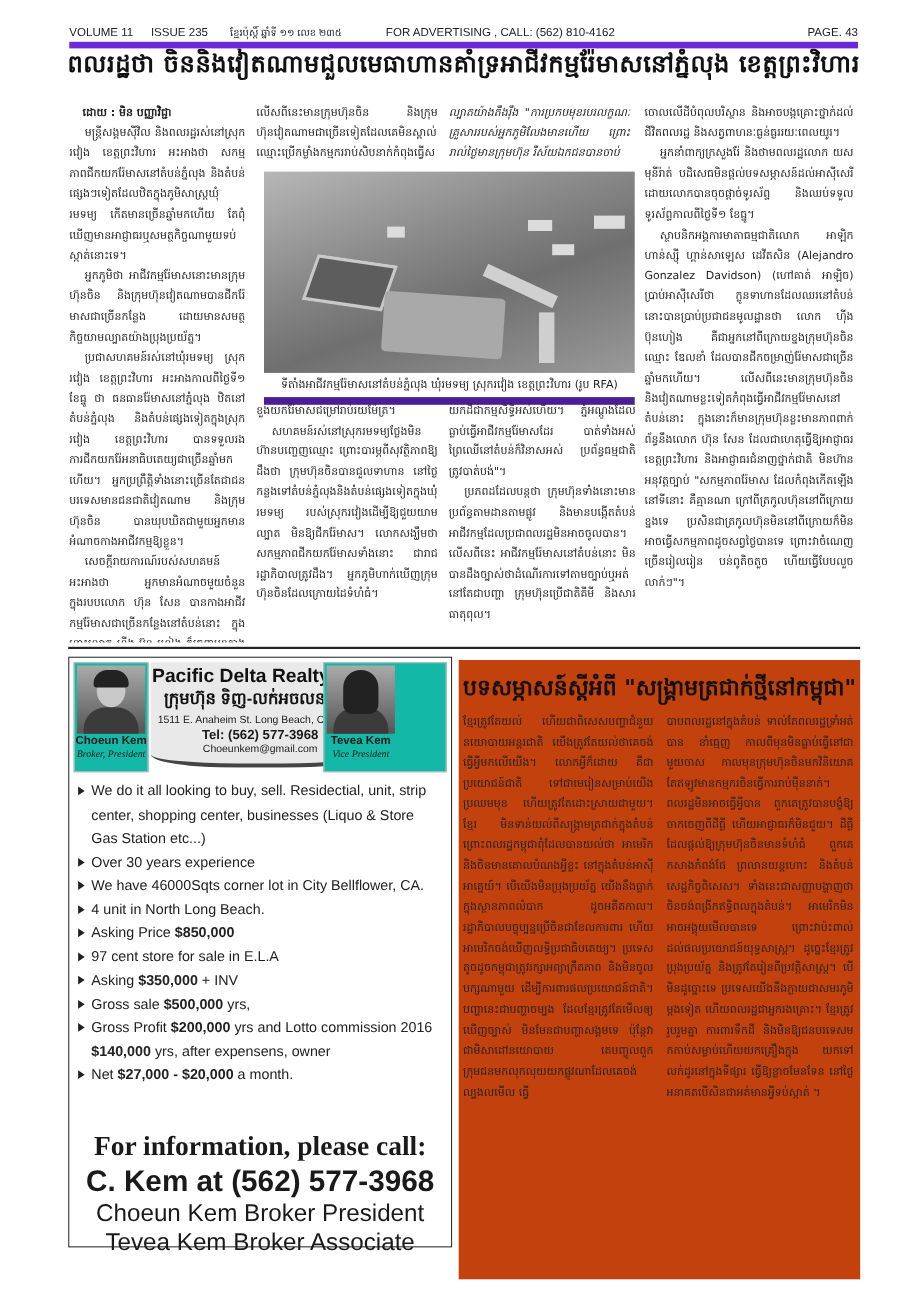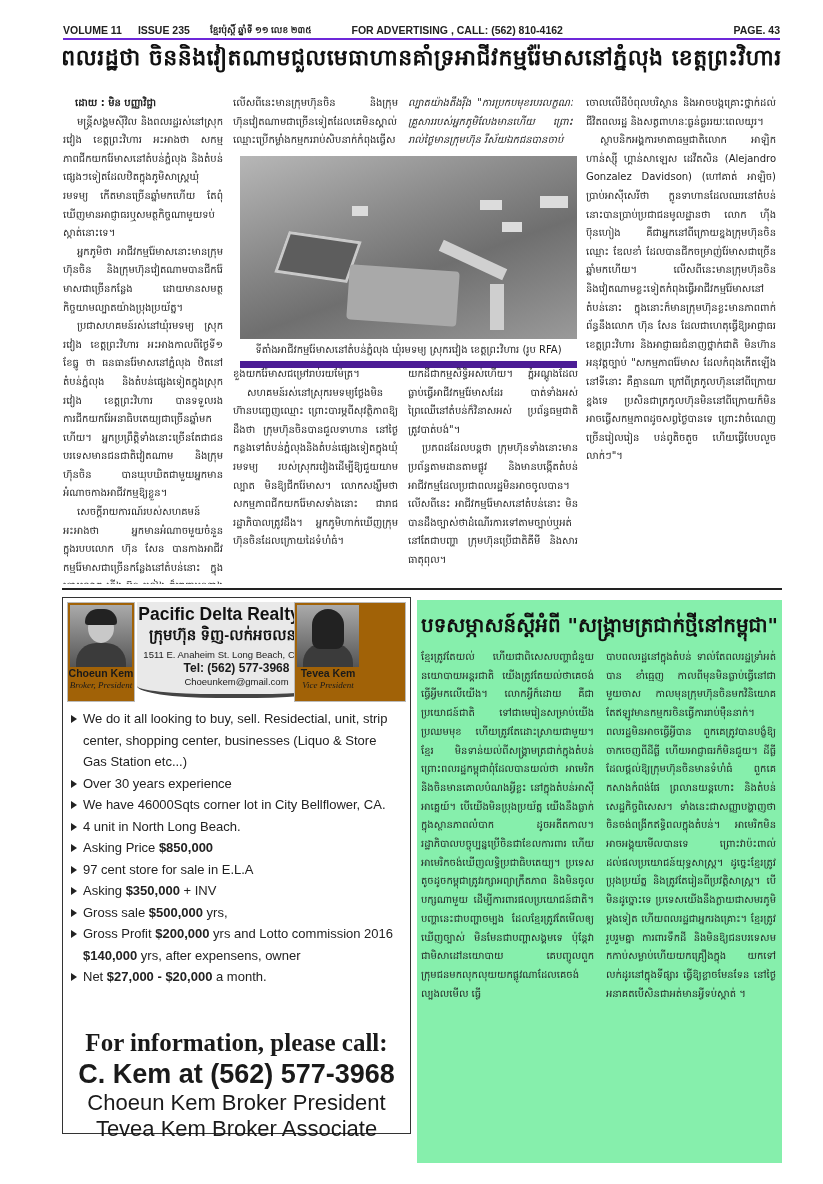--- a/index.html
+++ b/index.html
@@ -1,17 +1,17 @@
 <!DOCTYPE html>
 <html><head>
 <meta charset="utf-8">
 <style>
   html,body{margin:0;padding:0;background:#fff;}
   body{width:823px;height:1184px;position:relative;overflow:hidden;font-family:"DejaVu Sans",sans-serif;color:#1a1a1a;}
-  .header{position:absolute;left:63px;top:22px;width:717px;height:16px;border-bottom:2px solid #6d28d9;display:flex;align-items:center;font-family:"Liberation Sans",sans-serif;font-size:10.5px;font-weight:bold;color:#222;}
+  .header{position:absolute;left:63px;top:22px;width:717px;height:16px;border-bottom:6px solid #6d28d9;display:flex;align-items:center;font-family:"Liberation Sans",sans-serif;font-size:10.5px;font-weight:normal;color:#222;}
   .header span{white-space:nowrap;}
   .h-vol{margin-right:16px;}
   .h-issue{margin-right:20px;}
   .h-kh{margin-right:40px;font-size:9px;}
   .h-adv{flex:1;}
   .headline{position:absolute;left:60px;top:44px;width:723px;font-size:22px;font-weight:bold;letter-spacing:0.5px;white-space:nowrap;overflow:hidden;text-align:center;color:#111;}
   .col{position:absolute;font-size:10px;line-height:18.6px;text-align:justify;color:#222;overflow:hidden;}
   .col p{margin:0;text-indent:14px;}
   .byline{font-weight:bold;font-size:10px;text-indent:12px !important;}
   .col1{left:63px;top:94px;width:160px;height:490px;}
@@ -23,21 +23,21 @@
   .pond2{position:absolute;left:108px;top:112px;width:110px;height:55px;background:#a9a9a9;border-radius:4px;transform:rotate(4deg);}
   .roof1{position:absolute;left:198px;top:98px;width:70px;height:12px;background:#d0d0d0;transform:rotate(25deg);}
   .roof2{position:absolute;left:250px;top:128px;width:14px;height:46px;background:#cfcfcf;}
   .bld{position:absolute;background:#dcdcdc;}
   .caption{position:absolute;left:240px;top:343px;width:337px;height:18px;font-size:10px;text-align:center;border-bottom:7px solid #4c1d95;color:#222;white-space:nowrap;}
   .col2b{left:233px;top:365px;width:165px;height:220px;}
   .col3b{left:408px;top:365px;width:170px;height:220px;}
   .rule{position:absolute;left:62px;top:588px;width:720px;height:2px;background:#222;}
   .ad{position:absolute;left:62px;top:597px;width:347px;height:535px;border:1.5px solid #333;background:#fff;}
   .ad-top{position:absolute;left:4px;top:4px;width:339px;height:98px;}
-  .person{position:absolute;top:0;width:66px;height:98px;background:#a16207;border:1px solid #bbb;}
+  .person{position:absolute;top:0;width:66px;height:98px;background:#14b8a6;border:1px solid #bbb;}
   .person .pic{position:absolute;left:2px;top:2px;width:62px;height:62px;background:linear-gradient(180deg,#aaa,#555);}
   .person .pic .face{position:absolute;left:18px;top:8px;width:26px;height:30px;border-radius:50%;background:#c8c8c8;}
   .person .pic .hair{position:absolute;left:15px;top:4px;width:32px;height:16px;border-radius:16px 16px 4px 4px;background:#222;}
   .person .pic .body{position:absolute;left:6px;top:38px;width:50px;height:24px;border-radius:20px 20px 0 0;background:#3b3b3b;}
   .p-left{left:0;}
   .p-right{right:0;padding-left:44px;}
   .pname{position:absolute;left:0;top:64px;width:66px;text-align:center;font-family:"Liberation Sans",sans-serif;font-weight:bold;font-size:10.5px;}
   .prole{position:absolute;left:0;top:77px;width:66px;text-align:center;font-family:Liberation Serif, serif;font-style:italic;font-size:9px;}
   .banner{position:absolute;left:70px;top:0;width:199px;height:92px;background:#e9e9e9;border-bottom:4px solid #444;border-radius:0 0 40% 40%/0 0 12px 12px;text-align:center;font-family:"Liberation Sans",sans-serif;}
   .b-name{font-size:17.5px;font-weight:bold;margin-top:2px;color:#111;}
@@ -46,21 +46,21 @@
   .b-tel{font-size:12px;font-weight:bold;margin-top:1px;}
   .b-mail{font-size:9.5px;margin-top:1px;}
   .ad-list{position:absolute;left:8px;top:110px;width:330px;list-style:none;margin:0;padding:0;font-family:"Liberation Sans",sans-serif;font-size:13px;line-height:21.5px;color:#222;}
   .ad-list li{position:relative;padding-left:12px;}
   .ad-list li::before{content:"";position:absolute;left:0;top:7px;border-left:6px solid #222;border-top:4px solid transparent;border-bottom:4px solid transparent;}
   .ad-list b{font-weight:bold;}
   .ad-foot{position:absolute;left:0;top:430px;width:347px;text-align:center;}
   .f1{font-family:"Liberation Serif",serif;font-weight:bold;font-size:25px;line-height:30px;}
   .f2{font-family:"Liberation Sans",sans-serif;font-weight:bold;font-size:27px;line-height:32px;}
   .f3{font-family:"Liberation Sans",sans-serif;font-size:22px;line-height:26px;}
-  .box2{position:absolute;left:417px;top:600px;width:365px;height:563px;background:#86efac;}
+  .box2{position:absolute;left:417px;top:600px;width:365px;height:563px;background:#c2410c;}
   .box2-title{position:absolute;left:0;top:12px;width:365px;text-align:center;font-size:20px;font-weight:bold;color:#111;white-space:nowrap;}
   .b2col{position:absolute;top:48px;font-size:10px;line-height:18.7px;text-align:justify;color:#222;overflow:hidden;height:508px;}
   .b2c1{left:4px;width:173px;}
   .b2c2{left:189px;width:170px;}
   .b2col p{margin:0;}
 </style>
 </head>
 <body>
 
 <div class="header">
@@ -104,20 +104,21 @@
   <p style="text-indent:0">ខួងយករ៉ែមាសជម្រៅរាប់រយម៉ែត្រ។</p>
   <p>សហគមន៍រស់នៅស្រុករមទម្យថ្លែងមិនហ៊ានបញ្ចេញឈ្មោះ ព្រោះបារម្ភពីសុវត្ថិភាពឱ្យដឹងថា ក្រុមហ៊ុនចិនបានជួលទាហាន នៅថ្ងៃកន្លងទៅតំបន់ភ្នំលុងនិងតំបន់ផ្សេងទៀតក្នុងឃុំរមទម្យ របស់ស្រុករវៀងដើម្បីឱ្យជួយយាមល្បាត មិនឱ្យជីករ៉ែមាស។ លោកសង្ឃឹមថា សកម្មភាពជីកយករ៉ែមាសទាំងនោះ ជារាជរដ្ឋាភិបាលត្រូវដឹង។ អ្នកភូមិហាក់ឃើញក្រុមហ៊ុនចិនដែលក្រោយដៃទំហំធំ។</p>
 </div>
 <div class="col col3b">
   <p style="text-indent:0;">យកដីជាកម្មសិទ្ធិអស់ហើយ។ ភ្នំអណ្ដូងដែលធ្លាប់ធ្វើអាជីវកម្មរ៉ែមាសដែរ បាត់ទាំងអស់ ព្រៃឈើនៅតំបន់ក៏វិនាសអស់ ប្រព័ន្ធធម្មជាតិត្រូវបាត់បង់"។</p>
   <p>ប្រភពដដែលបន្តថា ក្រុមហ៊ុនទាំងនោះមានប្រព័ន្ធតាមដានតាមផ្លូវ និងមានបង្កើតតំបន់អាជីវកម្មដែលប្រជាពលរដ្ឋមិនអាចចូលបាន។ លើសពីនេះ អាជីវកម្មរ៉ែមាសនៅតំបន់នោះ មិនបានដឹងច្បាស់ថាដំណើរការទៅតាមច្បាប់ឬអត់ នៅតែជាបញ្ហា ក្រុមហ៊ុនប្រើជាតិគីមី និងសារធាតុពុល។</p>
 </div>
 
 <div class="col col4">
   <p style="text-indent:0">ចោលលើដីបំពុលបរិស្ថាន និងអាចបង្កគ្រោះថ្នាក់ដល់ជីវិតពលរដ្ឋ និងសត្វពាហនៈធ្ងន់ធ្ងររយៈពេលយូរ។</p>
+  <p>អ្នកនាំពាក្យក្រសួងរ៉ែ និងថាមពលរដ្ឋលោក យស មុនីរ៉ាត់ បដិសេធមិនផ្តល់បទសម្ភាសន៍ដល់អាស៊ីសេរី ដោយលោកបានចុចផ្តាច់ទូរស័ព្ទ និងឈប់ទទួលទូរស័ព្ទកាលពីថ្ងៃទី១ ខែធ្នូ។</p>
   <p>ស្ថាបនិកអង្គការមាតាធម្មជាតិលោក អាឡិក ហាន់ស្ស៊ី ហ្គាន់សាឡេស ដេវីតសិន (Alejandro Gonzalez Davidson) (ហៅគាត់ អាឡិច) ប្រាប់អាស៊ីសេរីថា ក្លូនទាហានដែលឈរនៅតំបន់នោះបានប្រាប់ប្រជាជនមូលដ្ឋានថា លោក ហ៊ីង ប៊ុនហៀង គឺជាអ្នកនៅពីក្រោយខ្នងក្រុមហ៊ុនចិនឈ្មោះ ឌែលខាំ ដែលបានជីកចម្រាញ់រ៉ែមាសជាច្រើនឆ្នាំមកហើយ។ លើសពីនេះមានក្រុមហ៊ុនចិន និងវៀតណាមខ្លះទៀតកំពុងធ្វើអាជីវកម្មរ៉ែមាសនៅតំបន់នោះ ក្នុងនោះក៏មានក្រុមហ៊ុនខ្លះមានភាពពាក់ព័ន្ធនឹងលោក ហ៊ុន សែន ដែលជាហេតុធ្វើឱ្យអាជ្ញាធរខេត្តព្រះវិហារ និងអាជ្ញាធរជំនាញថ្នាក់ជាតិ មិនហ៊ានអនុវត្តច្បាប់ "សកម្មភាពរ៉ែមាស ដែលកំពុងកើតឡើងនៅទីនោះ គឺគ្មានណា ក្រៅពីត្រកូលហ៊ុននៅពីក្រោយខ្នងទេ ប្រសិនជាត្រកូលហ៊ុនមិននៅពីក្រោយក៏មិនអាចធ្វើសកម្មភាពដូចសព្វថ្ងៃបានទេ ព្រោះវាចំណេញច្រើនរៀលរៀន បន់ពូតិចតួច ហើយធ្វើបែបលួចលាក់ៗ"។</p>
 </div>
 
 <div class="rule"></div>
 
 <div class="ad">
   <div class="ad-top">
     <div class="person p-left">
       <div class="pic">
         <div class="body"></div>

